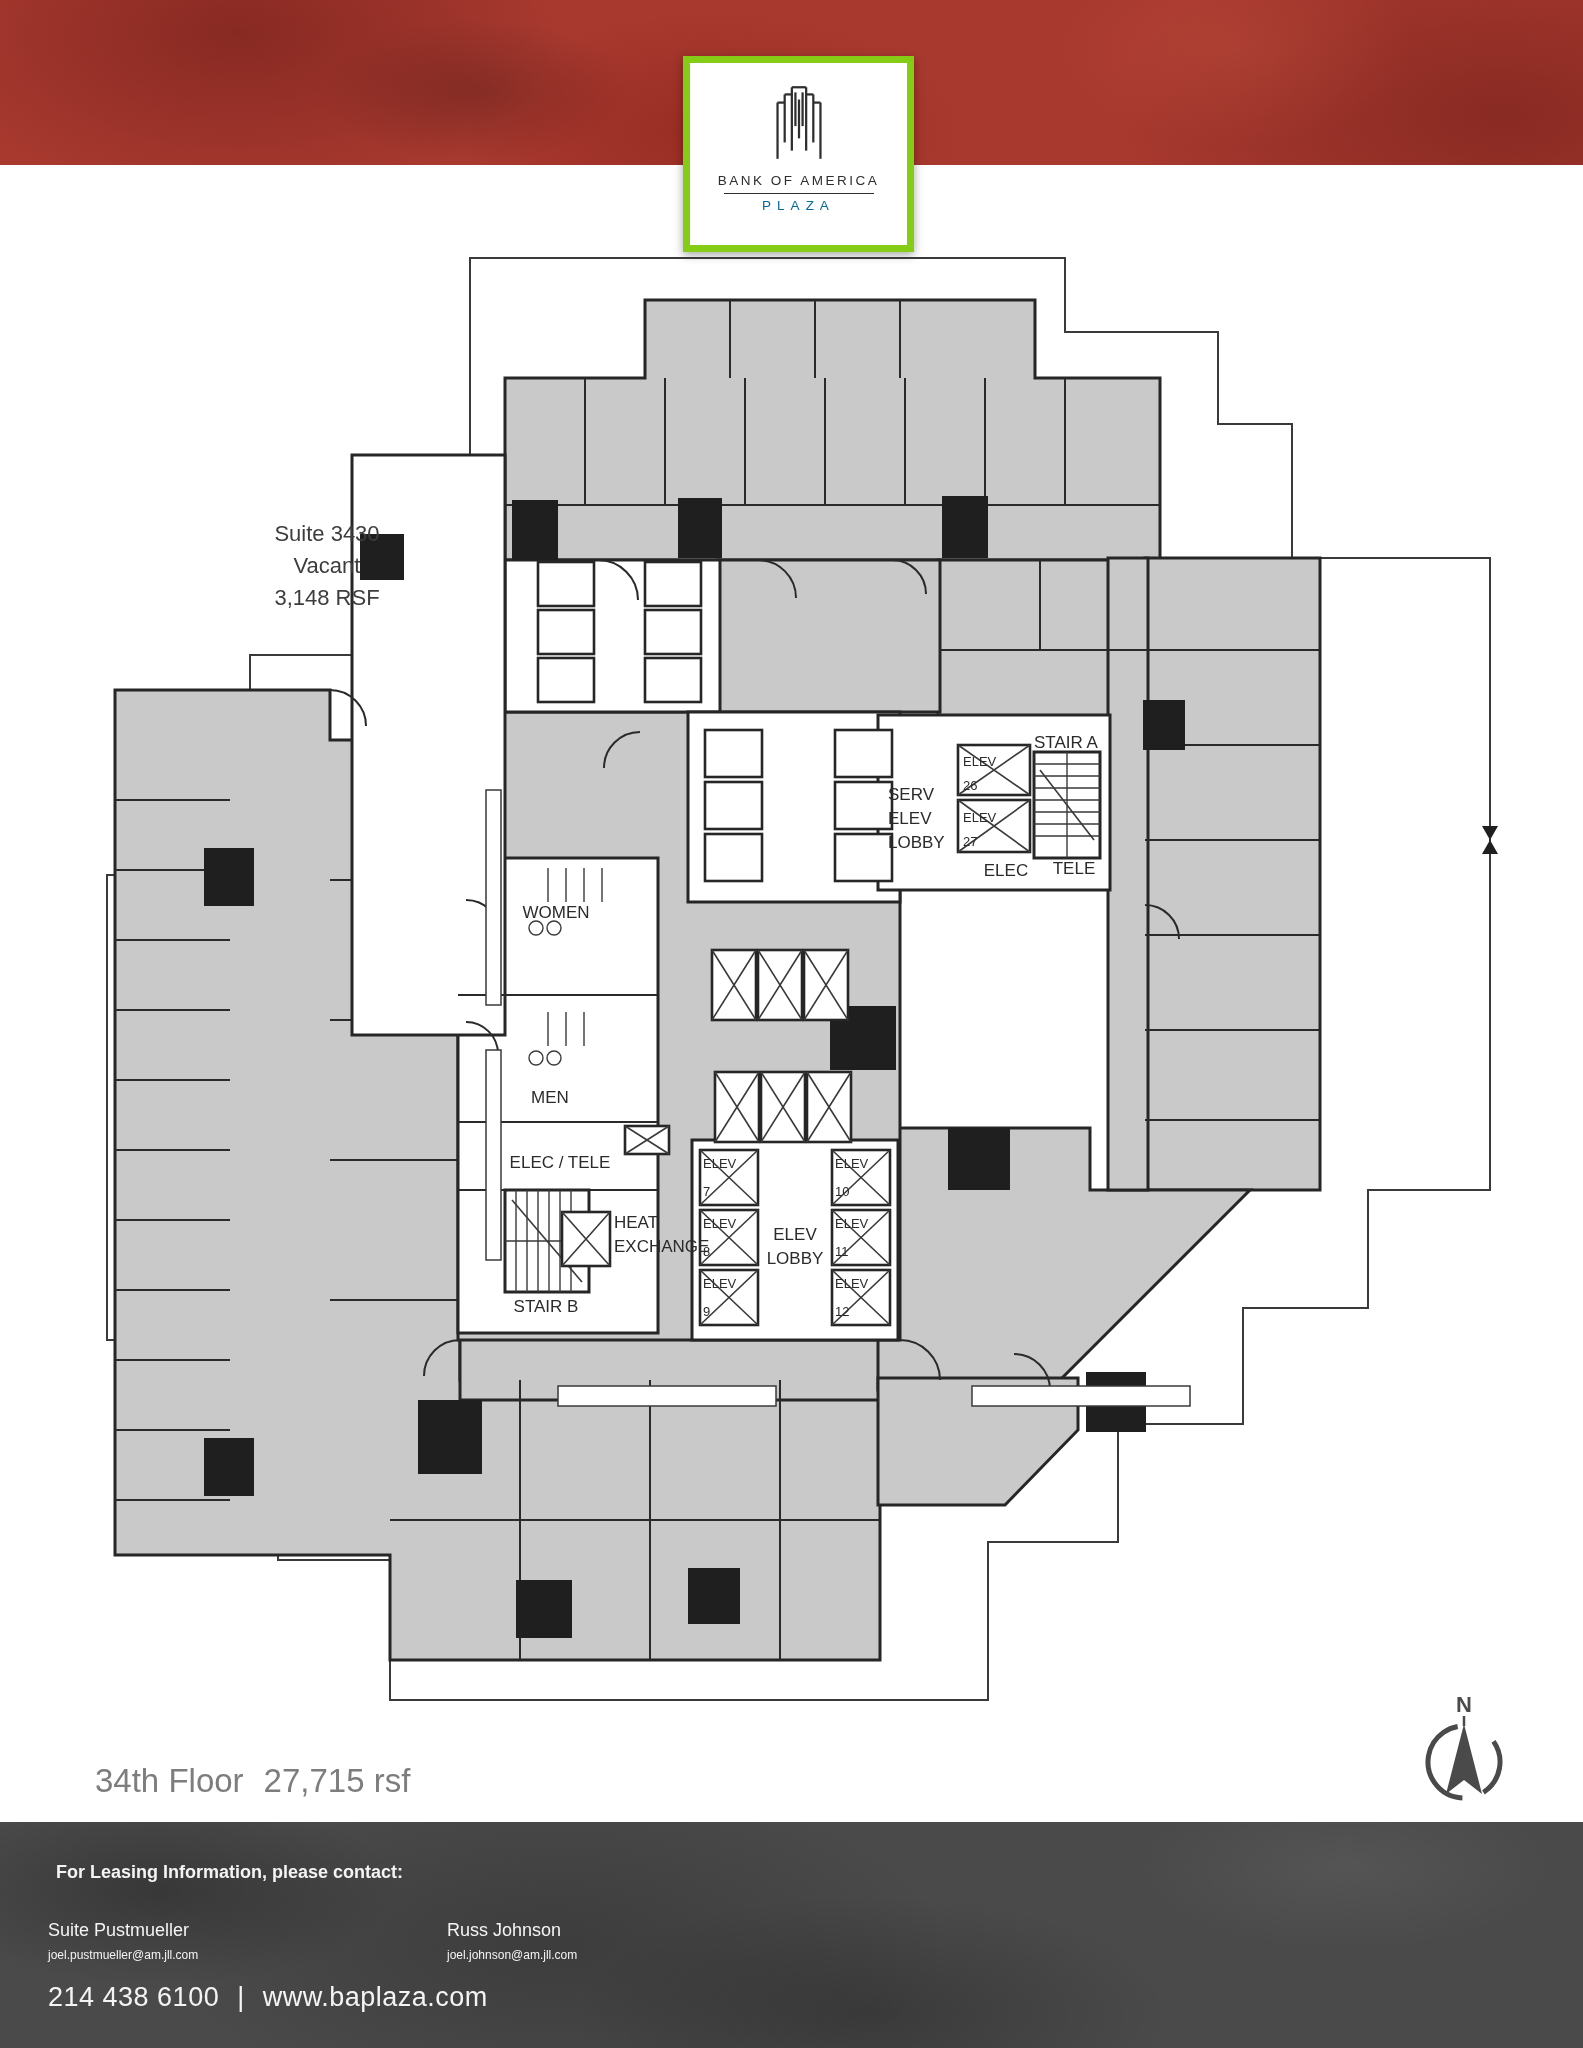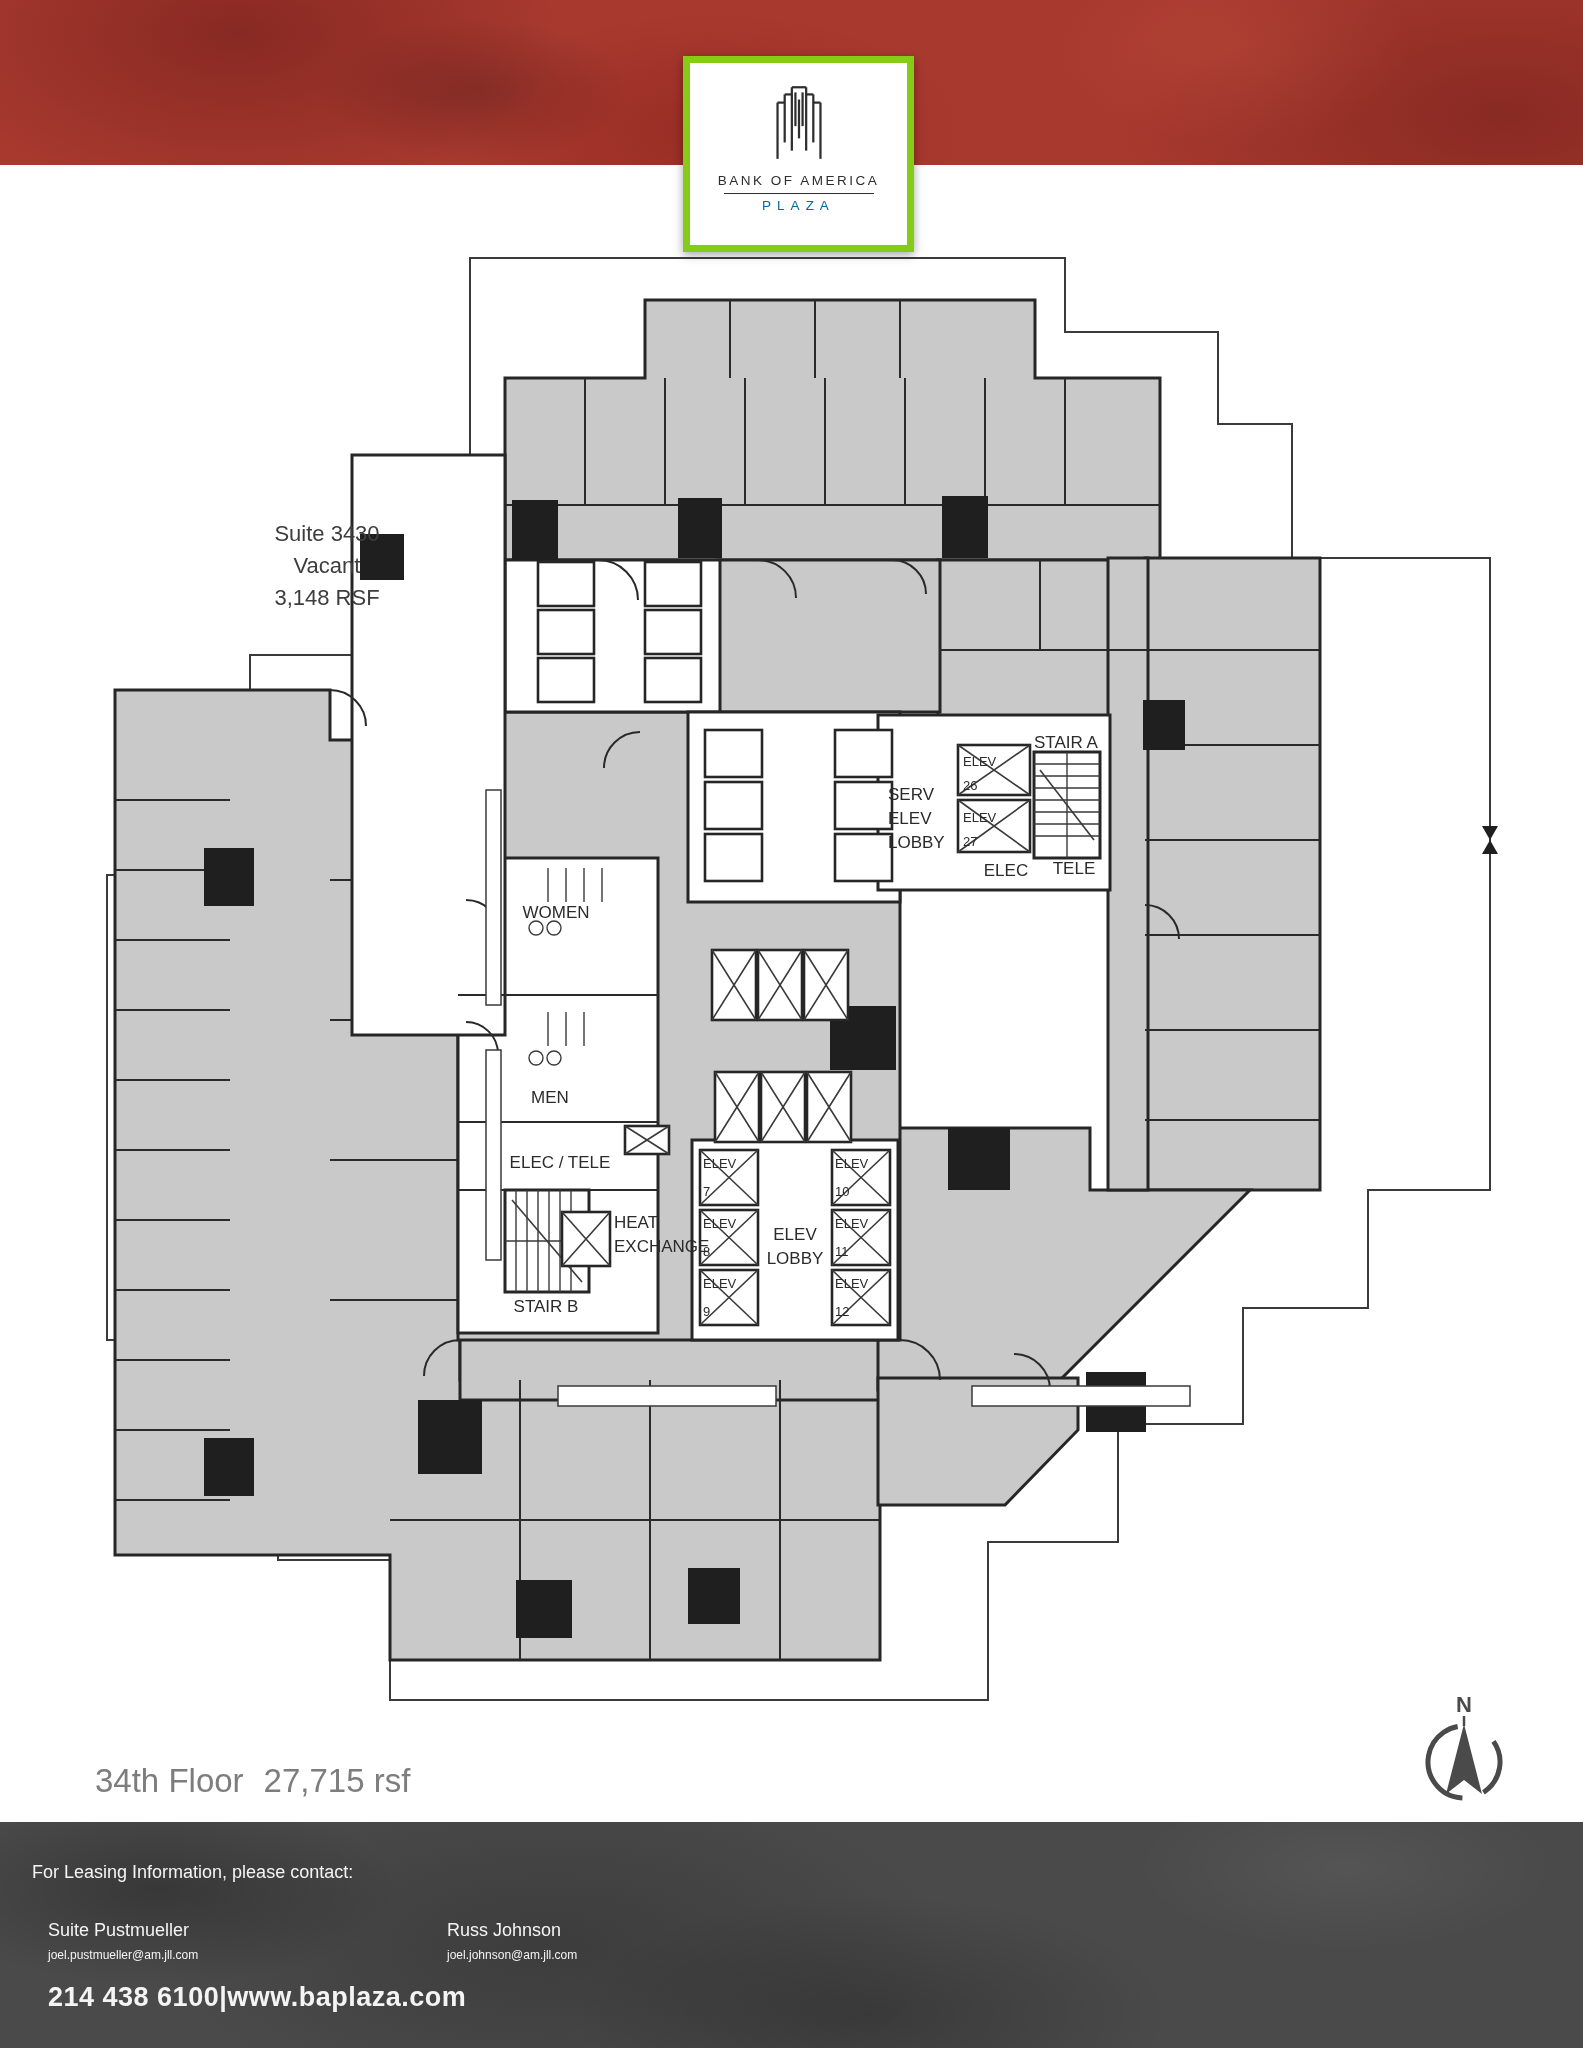--- a/index.html
+++ b/index.html
@@ -39,26 +39,26 @@
   #floor-title{position:absolute;left:95px;top:1762px;font-size:33px;color:#7d7d7d;
     display:flex;gap:20px;z-index:5;}
   
   #footer{position:absolute;left:0;top:1822px;width:1583px;height:226px;background-color:#4a4a4a;
     background-image:
       radial-gradient(ellipse 400px 160px at 10% 30%, rgba(0,0,0,.25), transparent 60%),
       radial-gradient(ellipse 500px 200px at 55% 85%, rgba(0,0,0,.22), transparent 60%),
       radial-gradient(ellipse 350px 140px at 85% 20%, rgba(255,255,255,.06), transparent 60%),
       radial-gradient(ellipse 600px 260px at 35% 55%, rgba(20,20,20,.25), transparent 65%);
     color:#f4f4f4;}
-  #footer .heading{position:absolute;left:32px;top:40px;font-size:18px;font-weight:400;}
+  #footer .heading{position:absolute;left:56px;top:40px;font-size:18px;font-weight:700;}
   .contact-name{position:absolute;top:98px;font-size:18px;}
   .contact-email{position:absolute;top:126px;font-size:12px;}
   .c0{left:48px;} .c1{left:440px;margin-left:7px;}
-  #phone-row{position:absolute;left:48px;top:160px;font-size:27px;font-weight:700;
-    letter-spacing:.5px;display:flex;gap:0;align-items:center;}
+  #phone-row{position:absolute;left:48px;top:160px;font-size:27px;font-weight:400;
+    letter-spacing:.5px;display:flex;gap:18px;align-items:center;}
   #jll-logo{position:absolute;left:1272px;top:64px;display:flex;align-items:flex-start;}
   #jll-text{font-family:"Liberation Serif",serif;font-weight:bold;font-size:88px;line-height:.92;
     color:#ffffff;letter-spacing:2px;margin-left:6px;}
   #jll-reg{font-size:20px;vertical-align:top;position:relative;top:2px;}
 </style>
 </head>
 <body>
 
 <div id="page">
 

